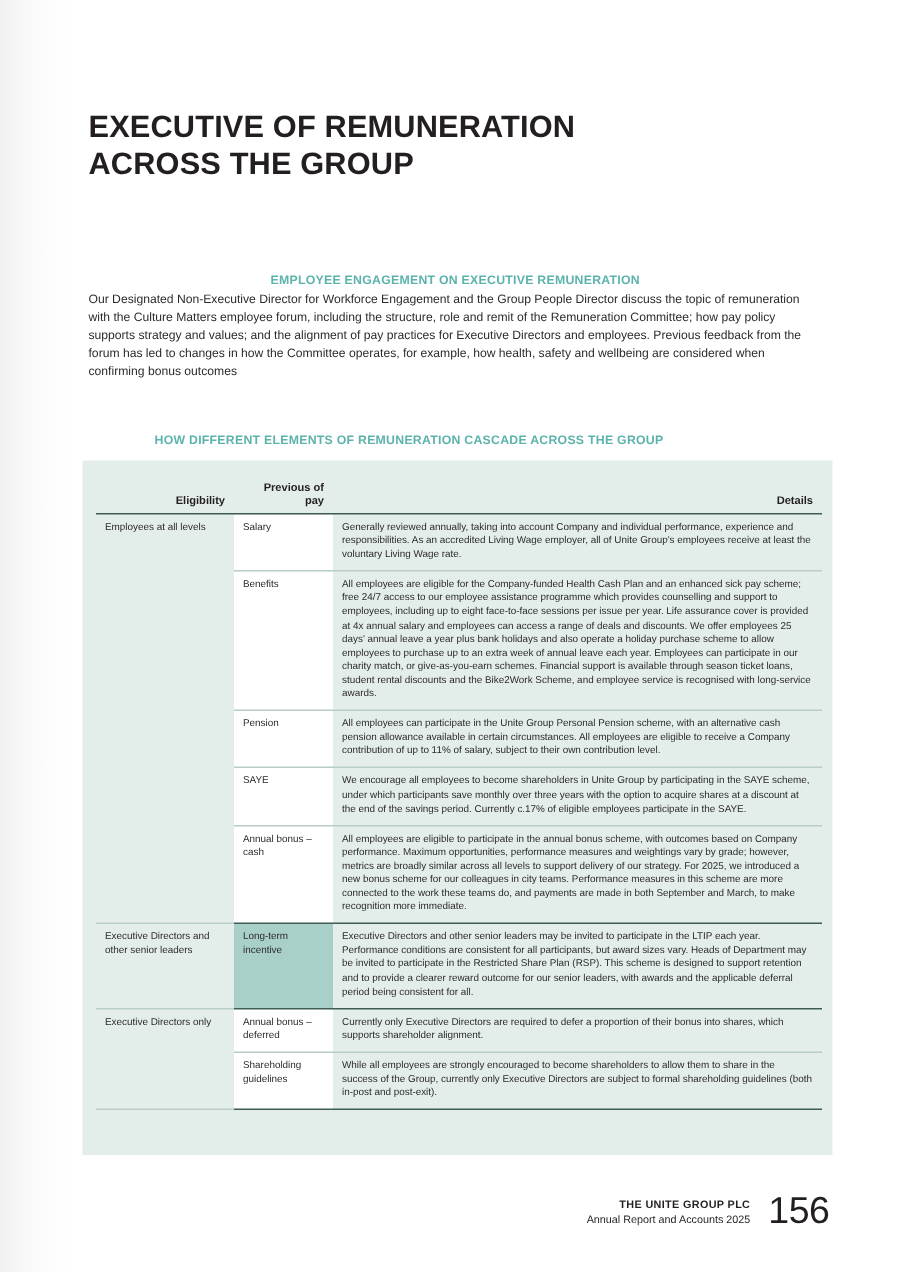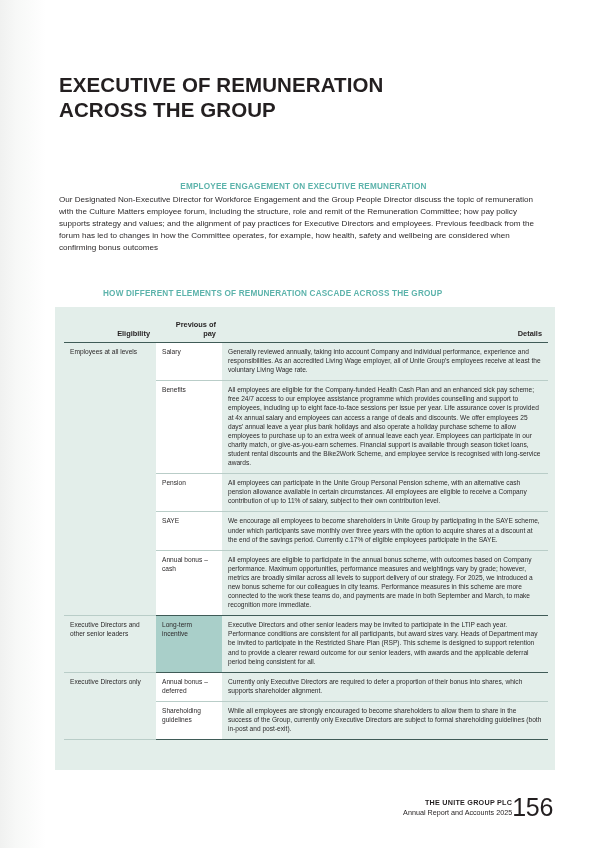--- a/index.html
+++ b/index.html
@@ -150,21 +150,21 @@
   }
 
   
   .footer {
     position: absolute;
     right: 47px;
     bottom: 28px;
     display: flex;
     align-items: center;
     justify-content: center;
-    gap: 0;
+    gap: 12px;
   }
   .footer-text {
     text-align: right;
     color: #231f20;
   }
   .footer-company {
     font-size: 7.2px;
     font-weight: 700;
     letter-spacing: 0.25px;
     line-height: 10px;

